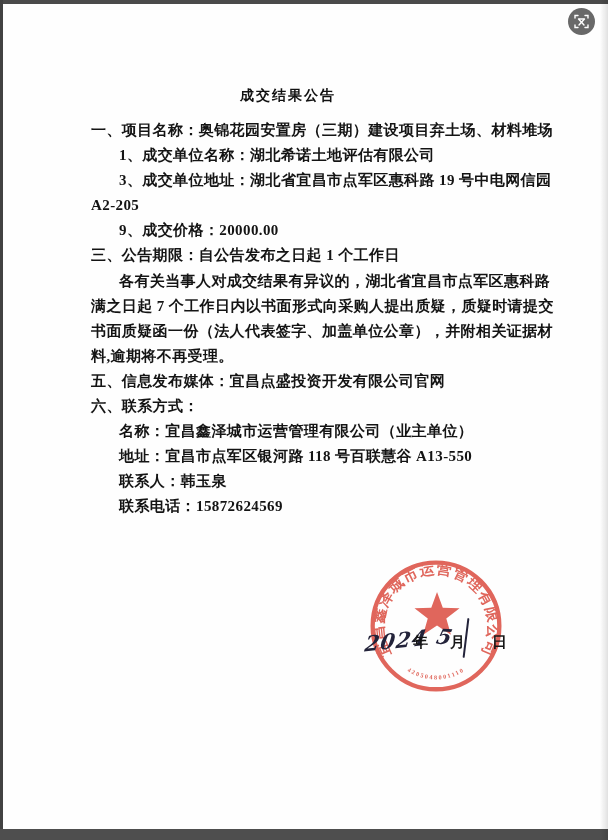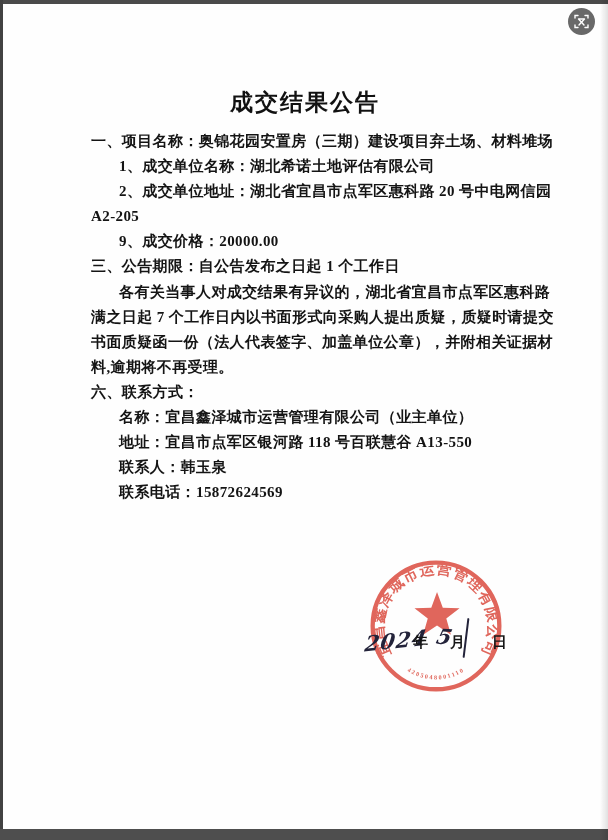--- a/index.html
+++ b/index.html
@@ -10,24 +10,24 @@
   }
   
   .edge-top{position:absolute;left:0;top:0;width:608px;height:4px;background:#4a4a4a;}
   .edge-left{position:absolute;left:0;top:0;width:3px;height:840px;background:#424242;}
   .edge-bottom{position:absolute;left:0;top:829px;width:608px;height:11px;background:#4e4e4e;}
   .edge-right{position:absolute;right:0;top:0;width:8px;height:840px;
     background:linear-gradient(to right,rgba(0,0,0,0),rgba(0,0,0,0.12));}
   .page{position:absolute;left:3px;top:4px;width:601px;height:825px;background:#fefefe;}
 
   .doc-title{
-    position:absolute;left:92px;top:83px;width:420px;text-align:center;
-    font-size:23px;font-weight:700;letter-spacing:2px;color:#111;
+    position:absolute;left:75px;top:83px;width:420px;text-align:center;
+    font-size:14px;font-weight:700;letter-spacing:2px;color:#111;
   }
-  .doc-body{position:absolute;left:88px;top:125px;width:440px;color:#141414;}
+  .doc-body{position:absolute;left:88px;top:114px;width:440px;color:#141414;}
   .line{
     height:25.1px;line-height:25.1px;font-size:15px;font-weight:700;
     white-space:nowrap;letter-spacing:0.4px;
   }
   .line.ind{padding-left:28px;}
 
   
   .ocr-btn{
     position:absolute;left:568px;top:8px;width:27px;height:27px;border-radius:50%;
     background:#696969;display:flex;align-items:center;justify-content:center;cursor:pointer;
@@ -59,28 +59,29 @@
 </head>
 <body>
 
 <div class="page">
 
   <div class="doc-title">成交结果公告</div>
 
   <div class="doc-body">
     <div class="line">一、项目名称：奥锦花园安置房（三期）建设项目弃土场、材料堆场</div>
     <div class="line ind">1、成交单位名称：湖北希诺土地评估有限公司</div>
-    <div class="line ind">2、成交单位地址：湖北省宜昌市点军区惠科路 20 号中电网信园</div>
+    <div class="line ind">3、成交单位地址：湖北省宜昌市点军区惠科路 19 号中电网信园</div>
     <div class="line">A2-205</div>
     <div class="line ind">9、成交价格：20000.00</div>
     <div class="line">三、公告期限：自公告发布之日起 1 个工作日</div>
     <div class="line ind">各有关当事人对成交结果有异议的，湖北省宜昌市点军区惠科路</div>
     <div class="line">满之日起 7 个工作日内以书面形式向采购人提出质疑，质疑时请提交</div>
     <div class="line">书面质疑函一份（法人代表签字、加盖单位公章），并附相关证据材</div>
     <div class="line">料,逾期将不再受理。</div>
+    <div class="line">五、信息发布媒体：宜昌点盛投资开发有限公司官网</div>
     <div class="line">六、联系方式：</div>
     <div class="line ind">名称：宜昌鑫泽城市运营管理有限公司（业主单位）</div>
     <div class="line ind">地址：宜昌市点军区银河路 118 号百联慧谷 A13-550</div>
     <div class="line ind">联系人：韩玉泉</div>
     <div class="line ind">联系电话：15872624569</div>
   </div>
 
   <svg class="seal" viewBox="0 0 134 134">
     <defs>
       <path id="arcCompany" d="M 25.0 93.5 A 51 51 0 1 1 109.0 93.5" fill="none"></path>

